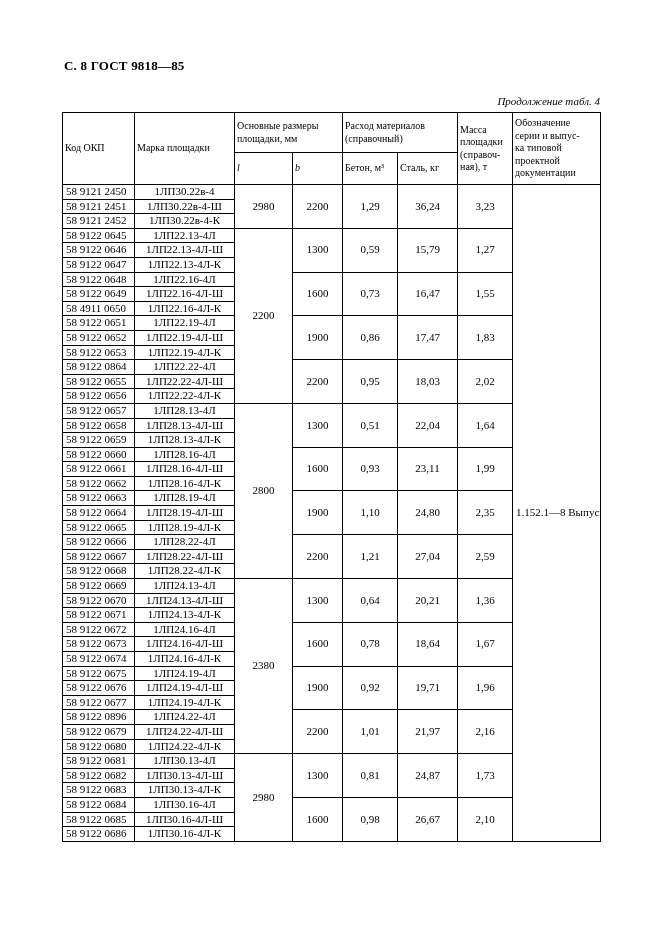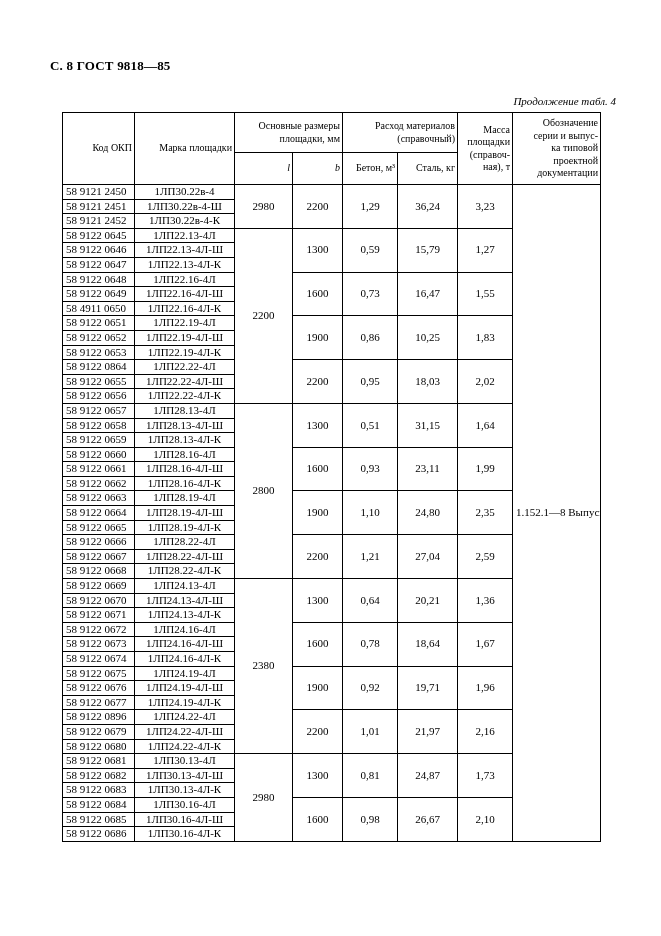--- a/index.html
+++ b/index.html
@@ -10,48 +10,48 @@
     color: #000;
   }
   .page {
     position: relative;
     width: 661px; height: 936px;
     background: #fff;
     overflow: hidden;
   }
   .page-header {
     position: absolute;
-    left: 50px; top: 58px;
+    left: 64px; top: 58px;
     font-weight: bold;
     font-size: 13px;
     letter-spacing: 0.2px;
   }
   .table-caption {
     position: absolute;
-    left: 78px; top: 95px;
+    left: 62px; top: 95px;
     width: 538px;
     text-align: right;
     font-style: italic;
     font-size: 11px;
   }
   table.spec {
     position: absolute;
     left: 62px; top: 112px;
     width: 538px;
     border-collapse: collapse;
     table-layout: fixed;
   }
   .spec th, .spec td {
     border: 1px solid #000;
     overflow: hidden;
   }
   .spec thead th {
     font-weight: normal;
     font-size: 10px;
-    text-align: right;
+    text-align: left;
     vertical-align: middle;
     padding: 2px 2px;
     line-height: 1.25;
   }
   .spec thead tr.h1 th { height: 40px; }
   .spec thead tr.h2 th { height: 32px; }
   .spec td {
     font-size: 11px;
     height: 14.6px;
     padding: 0 3px;
@@ -165,21 +165,21 @@
         </tr>
         <tr>
           <td class="c-okp">58 4911 0650</td>
           <td class="c-mark">1ЛП22.16-4Л-К</td>
         </tr>
         <tr>
           <td class="c-okp">58 9122 0651</td>
           <td class="c-mark">1ЛП22.19-4Л</td>
           <td class="c-num" rowspan="3">1900</td>
           <td class="c-num" rowspan="3">0,86</td>
-          <td class="c-num" rowspan="3">10,25</td>
+          <td class="c-num" rowspan="3">17,47</td>
           <td class="c-num" rowspan="3">1,83</td>
         </tr>
         <tr>
           <td class="c-okp">58 9122 0652</td>
           <td class="c-mark">1ЛП22.19-4Л-Ш</td>
         </tr>
         <tr>
           <td class="c-okp">58 9122 0653</td>
           <td class="c-mark">1ЛП22.19-4Л-К</td>
         </tr>
@@ -198,21 +198,21 @@
         <tr>
           <td class="c-okp">58 9122 0656</td>
           <td class="c-mark">1ЛП22.22-4Л-К</td>
         </tr>
         <tr>
           <td class="c-okp">58 9122 0657</td>
           <td class="c-mark">1ЛП28.13-4Л</td>
           <td class="c-num" rowspan="12">2800</td>
           <td class="c-num" rowspan="3">1300</td>
           <td class="c-num" rowspan="3">0,51</td>
-          <td class="c-num" rowspan="3">31,15</td>
+          <td class="c-num" rowspan="3">22,04</td>
           <td class="c-num" rowspan="3">1,64</td>
         </tr>
         <tr>
           <td class="c-okp">58 9122 0658</td>
           <td class="c-mark">1ЛП28.13-4Л-Ш</td>
         </tr>
         <tr>
           <td class="c-okp">58 9122 0659</td>
           <td class="c-mark">1ЛП28.13-4Л-К</td>
         </tr>

